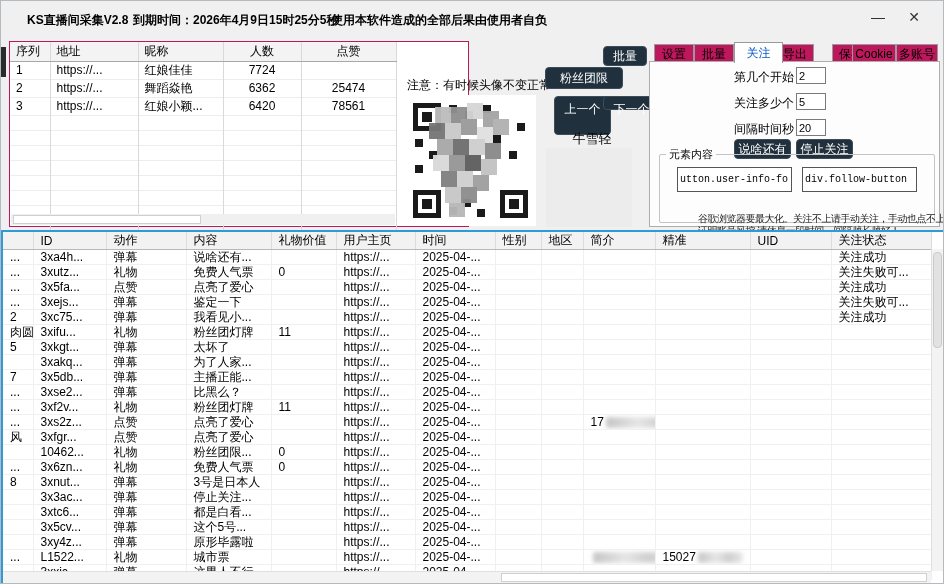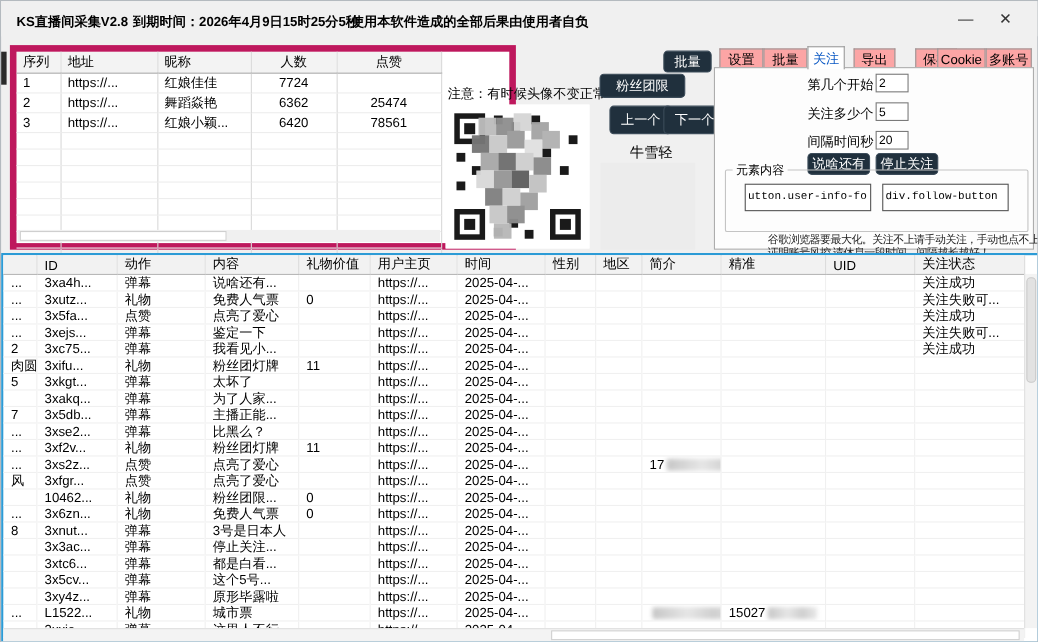--- a/index.html
+++ b/index.html
@@ -2,65 +2,65 @@
 <html><head>
 <meta charset="utf-8">
 <style>
   * { margin:0; padding:0; box-sizing:border-box; }
   html,body { width:944px; height:584px; }
   body { font-family:"Liberation Sans","DejaVu Sans",sans-serif; font-size:12px; color:#000; background:#f0f0f0; }
   .window { position:absolute; left:0; top:0; width:944px; height:584px; background:#f0f0f0; border:1px solid #b4babf; overflow:hidden; }
 
   
   .titlebar { position:absolute; left:0; top:0; width:944px; height:32px; background:#f0f0f0; }
-  .titlebar .t { position:absolute; top:11px; font-weight:bold; font-size:12px; white-space:nowrap; }
+  .titlebar .t { position:absolute; top:11px; font-weight:bold; font-size:12px; white-space:nowrap;margin-left:12px; }
   .tb-title { left:14px; }
   .tb-expiry { left:120px; }
   .tb-disclaimer { left:318px; }
   .winbtn { position:absolute; top:6px; width:26px; height:20px; text-align:center; line-height:20px; font-size:14px; color:#333; cursor:default; }
   .btn-min { left:864px; }
   .btn-close { left:900px; }
 
   
   .bg-fragment { position:absolute; left:0; top:46px; width:5px; height:30px; background:#2b2b2b; }
 
   
-  .room-table-wrap { position:absolute; left:8px; top:40px; width:460px; height:186px; background:#fff; border:6px solid #be185d; }
+  .room-table-wrap { position:absolute; left:8px; top:40px; width:460px; height:186px; background:#fff; border:1px solid #be185d; }
   table.room { border-collapse:collapse; table-layout:fixed; width:386px; }
   table.room th, table.room td { height:15px; font-weight:normal; font-size:12px; padding:0 2px 0 6px; text-align:left; white-space:nowrap; overflow:hidden; border-right:1px solid #d9d9d9; }
   table.room thead th { height:19px; background:#f3f3f3; border-bottom:1px solid #a8a8a8; }
   table.room tbody tr { border-bottom:1px solid #ededed; }
   table.room .rc3, table.room .rc4, table.room th.hc3, table.room th.hc4 { text-align:center; padding:0 2px; }
   .room-hscroll { position:absolute; left:1px; bottom:1px; width:384px; height:11px; background:#f0f0f0; }
   .room-hscroll .thumb { position:absolute; left:2px; top:1px; width:188px; height:9px; background:#ffffff; border:1px solid #cfcfcf; }
 
   
   .note { position:absolute; left:406px; top:76px; font-size:12px; white-space:nowrap; }
   .dark-btn { position:absolute; background:#20303d; color:#fff; border:1px solid #3c4c5a; border-radius:4px; font-size:12px; text-align:center; cursor:default; }
   .btn-batch-mid { left:602px; top:45px; width:44px; height:20px; line-height:18px; }
   .btn-open-home { left:544px; top:66px; width:78px; height:22px; line-height:20px; }
-  .btn-prev { left:553px; top:95px; width:57px; height:26px; line-height:24px; }
-  .btn-next { left:602px; top:95px; width:57px; height:26px; line-height:24px; }
+  .btn-prev { left:553px; top:95px; width:57px; height:39px; line-height:24px; }
+  .btn-next { left:602px; top:95px; width:57px; height:14px; line-height:24px; }
   .nickname { position:absolute; left:545px; top:129px; width:92px; text-align:center; font-size:13px; }
   .avatar-box { position:absolute; left:545px; top:147px; width:86px; height:79px; background:#ececec; }
   .qr-box { position:absolute; left:404px; top:94px; width:131px; height:131px; background:#fff; }
 
   
   .tabstrip { position:absolute; left:652px; top:41px; height:20px; }
-  .tab { position:absolute; top:2px; height:19px; line-height:18px; text-align:center; font-size:12px; background:#fca5a5; border:1px solid #9a9a9a; border-bottom:none; cursor:default; white-space:nowrap; }
+  .tab { position:absolute; top:2px; height:19px; line-height:18px; text-align:center; font-size:12px; background:#be185d; border:1px solid #9a9a9a; border-bottom:none; cursor:default; white-space:nowrap; }
   .tab.active { top:0; height:21px; line-height:20px; background:#fff; color:#0a58c4; z-index:3; }
   .tab-panel { position:absolute; left:648px; top:60px; width:291px; height:166px; background:#fdfdfd; border:1px solid #adadad; }
   .fld-label { position:absolute; font-size:12px; white-space:nowrap; }
   .fld-input { position:absolute; width:30px; height:17px; border:1px solid #7a7a7a; font-size:11px; padding:0 2px; background:#fff; font-family:"Liberation Sans",sans-serif; }
   .lbl-1 { left:733px; top:68px; } .in-1 { left:795px; top:66px; }
   .lbl-2 { left:733px; top:94px; } .in-2 { left:795px; top:92px; }
   .lbl-3 { left:733px; top:120px; } .in-3 { left:795px; top:118px; }
   .btn-start { left:733px; top:138px; width:57px; height:20px; line-height:18px; }
   .btn-stop  { left:795px; top:138px; width:57px; height:20px; line-height:18px; }
-  .groupbox { position:absolute; left:658px; top:153px; width:276px; height:57px; border:1px solid #c4c4c4; border-radius:2px; }
+  .groupbox { position:absolute; left:658px; top:153px; width:276px; height:69px; border:1px solid #c4c4c4; border-radius:2px; }
   .groupbox .glabel { position:absolute; left:6px; top:-8px; background:#fdfdfd; padding:0 3px; font-size:11px; }
   .sel-input { position:absolute; top:12px; width:115px; height:25px; border:1px solid #555; font-family:"Liberation Mono","DejaVu Sans Mono",monospace; font-size:10px; padding:0 2px; background:#fff; }
   .sel-1 { left:17px; } .sel-2 { left:142px; }
   .warning { position:absolute; left:17px; top:58px; width:248px; font-size:10px; line-height:12px; color:#222; letter-spacing:-0.5px;margin-left:21px; }
 
   
   .data-table-wrap { position:absolute; left:0; top:229px; width:944px; height:355px; background:#fff; border:2px solid #2c9bd6; }
   table.dt { border-collapse:collapse; table-layout:fixed; width:928px; }
   table.dt th, table.dt td { font-size:12px; font-weight:normal; white-space:nowrap; overflow:hidden; padding:0 0 0 7px; text-align:left; }
   table.dt thead th { height:17px; background:#f2f2f2; border-bottom:1px solid #b8b8b8; border-right:1px solid #dcdcdc; }
@@ -250,21 +250,21 @@
         <rect x="40" y="92" width="16" height="16" fill="#c7c7c7"></rect>
           <rect x="56" y="92" width="16" height="16" fill="#8d8d8d"></rect>
           <rect x="44" y="108" width="16" height="14" fill="#b8b8b8"></rect>
       </g>
     </svg>
   </div>
 
   <div class="tabstrip">
     <div class="tab" style="left:1px;width:40px">设置</div>
     <div class="tab" style="left:41px;width:40px">批量</div>
-    <div class="tab active" style="left:81px;width:34px">关注</div>
+    <div class="tab active" style="left:81px;width:49px">关注</div>
     <div class="tab" style="left:123px;width:38px">导出</div>
     <div class="tab" style="left:179px;width:38px">保存</div>
     <div class="tab" style="left:199px;width:44px">Cookie</div>
     <div class="tab" style="left:243px;width:42px">多账号</div>
   </div>
 
   <div class="tab-panel"></div>
 
   <span class="fld-label lbl-1">第几个开始</span>
   <input class="fld-input in-1" value="2" style="">

